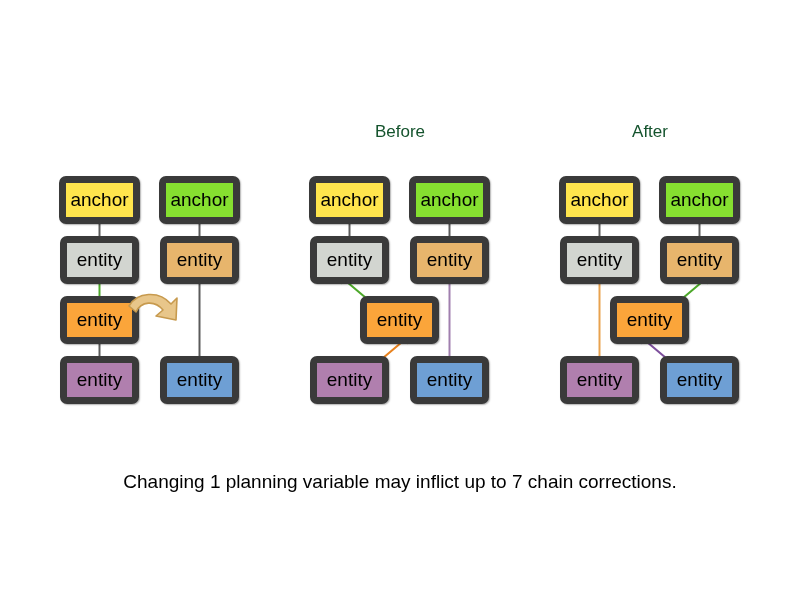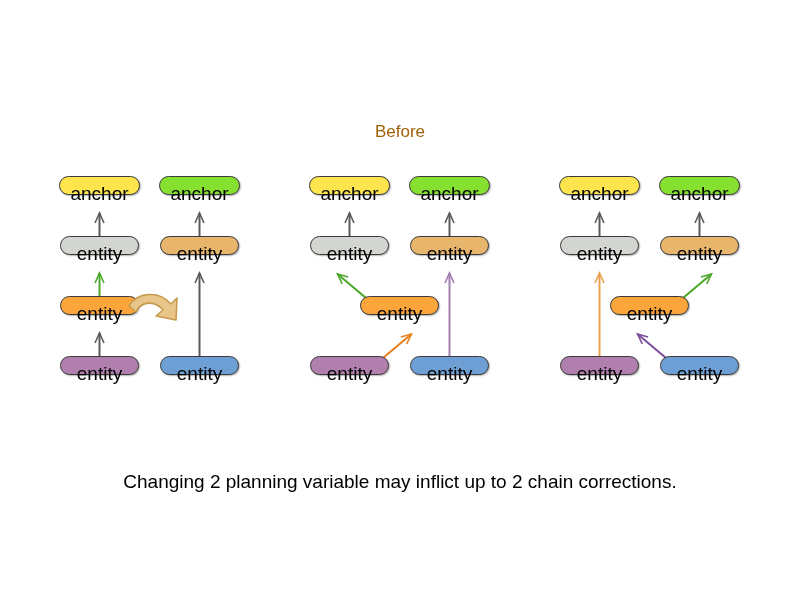--- a/index.html
+++ b/index.html
@@ -41,58 +41,59 @@
     width: 800px;
     text-align: center;
     font-size: 19px;
     line-height: 28px;
     color: #000000;
   }
   .panel-label {
     position: absolute;
     font-size: 17px;
     line-height: 22px;
-    color: #a16207;
+    color: #14532d;
     text-align: center;
     white-space: nowrap;
   }
   #label-before { left: 330px; top: 121px; width: 140px; }
   #label-after  { left: 580px; top: 121px; width: 140px; }
 
   
   .node {
     position: absolute;
     box-sizing: border-box;
-    border: 1px solid #d946ef;
-    border-radius: 16px;
+    border: 7px solid #d946ef;
+    border-radius: 7px;
     font-size: 19px;
     line-height: 34px;
     text-align: center;
     color: #000000;
     white-space: nowrap;
-    height: 19px;
+    height: 48px;
     box-shadow: 1px 1px 1.5px rgba(0,0,0,0.30);
   }
 
   svg.edges {
     position: absolute;
     left: 0; top: 0;
     width: 800px;
     height: 600px;
     pointer-events: none;
     overflow: visible;
   }
 </style>
 </head>
 <body>
 
 <div id="slide">
 
 
   <div class="panel-label" id="label-before">Before</div>
+  <div class="panel-label" id="label-after">After</div>
 
   <svg class="edges" id="edge-layer" viewBox="0 0 800 600">
       <g>
         <line x1="99.5" y1="236" x2="99.5" y2="213" stroke="#5a5a5a" stroke-width="2"></line>
         <path d="M 103.98536498365527 223.04397834343538 L 99.5 213 L 95.01463501634473 223.04397834343538" fill="none" stroke="#5a5a5a" stroke-width="1.6" stroke-linecap="butt"></path>
       </g>
       <g>
         <line x1="199.5" y1="236" x2="199.5" y2="213" stroke="#5a5a5a" stroke-width="2"></line>
         <path d="M 203.98536498365527 223.04397834343538 L 199.5 213 L 195.01463501634473 223.04397834343538" fill="none" stroke="#5a5a5a" stroke-width="1.6" stroke-linecap="butt"></path>
       </g>
@@ -173,15 +174,15 @@
       <div class="node" style="left: 560px; top: 356px; width: 79px; background: rgb(176, 127, 174); border-color: rgb(58, 58, 58);"><span>entity</span></div>
       <div class="node" style="left: 660px; top: 356px; width: 79px; background: rgb(110, 159, 212); border-color: rgb(58, 58, 58);"><span>entity</span></div>
     </div>
 
   <svg class="edges" id="move-layer" viewBox="0 0 800 600">
       <g>
         <path d="M 129 306 C 137 292, 159 290, 171 304 L 177 298 L 176 320 L 156 316 L 163 310 C 155 300, 141 301, 136 312 Z" fill="#e8c68a" stroke="#c79a4e" stroke-width="1.6" stroke-linejoin="round"></path>
       </g>
     </svg>
 
-  <div id="caption">Changing 2 planning variable may inflict up to 2 chain corrections.</div>
+  <div id="caption">Changing 1 planning variable may inflict up to 7 chain corrections.</div>
 
 </div>
 
 </body></html>

